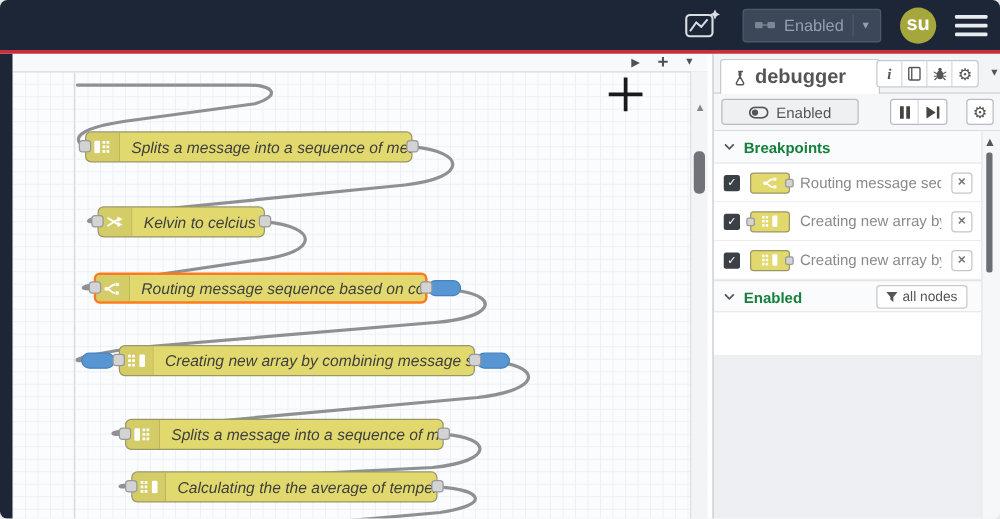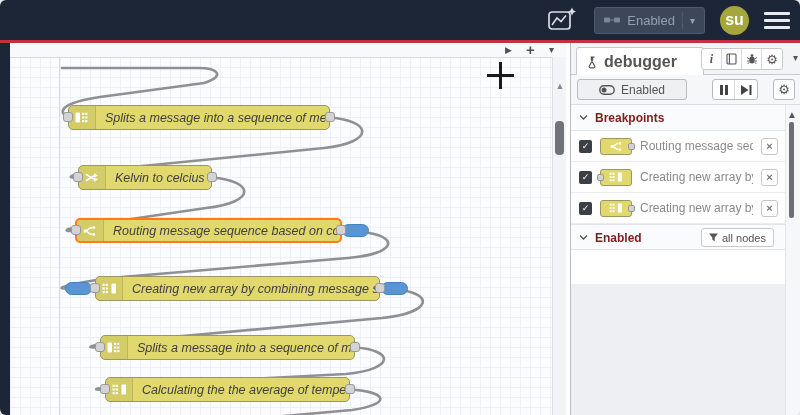--- a/index.html
+++ b/index.html
@@ -95,21 +95,21 @@
           border-right:1px solid #d6d9dd;cursor:pointer;}
   .ps-btn:last-child{border-right:none;}
   .pause-bars{display:flex;gap:2px;}
   .pause-bars i{display:block;width:3px;height:10px;background:#444;}
   .gear-btn{position:absolute;right:5px;top:4px;width:22px;height:21px;border:1px solid #b8bcc2;
             border-radius:3px;background:#fff;display:flex;align-items:center;justify-content:center;cursor:pointer;}
 
   .sec-head{position:absolute;left:0;width:100%;height:26px;background:#fafbfc;
             border-bottom:1px solid #e2e4e8;}
   .sec-chev{position:absolute;left:8px;top:9px;cursor:pointer;}
-  .sec-title{position:absolute;left:24px;top:6px;font-size:12px;font-weight:bold;color:#7f1d1d;}
+  .sec-title{position:absolute;left:24px;top:6px;font-size:12px;font-weight:bold;color:#15803d;}
   .bp-head{top:62px;}
   .msg-head{top:181px;border-top:1px solid #e2e4e8;}
 
   .bp-row{position:absolute;left:0;width:100%;height:31px;border-bottom:1px solid #ececec;
           display:flex;align-items:center;gap:8px;padding:0 22px 0 8px;background:#fff;}
   .r1{top:88px;} .r2{top:119px;} .r3{top:150px;}
   .cbx{width:13px;height:13px;background:#3b3f46;border-radius:2px;color:#fff;font-size:9px;
        display:flex;align-items:center;justify-content:center;flex:none;cursor:pointer;}
   .mini{width:32px;height:17px;background:#e2d96e;border:1px solid #9a9668;border-radius:3px;
         position:relative;display:flex;align-items:center;justify-content:center;flex:none;}

